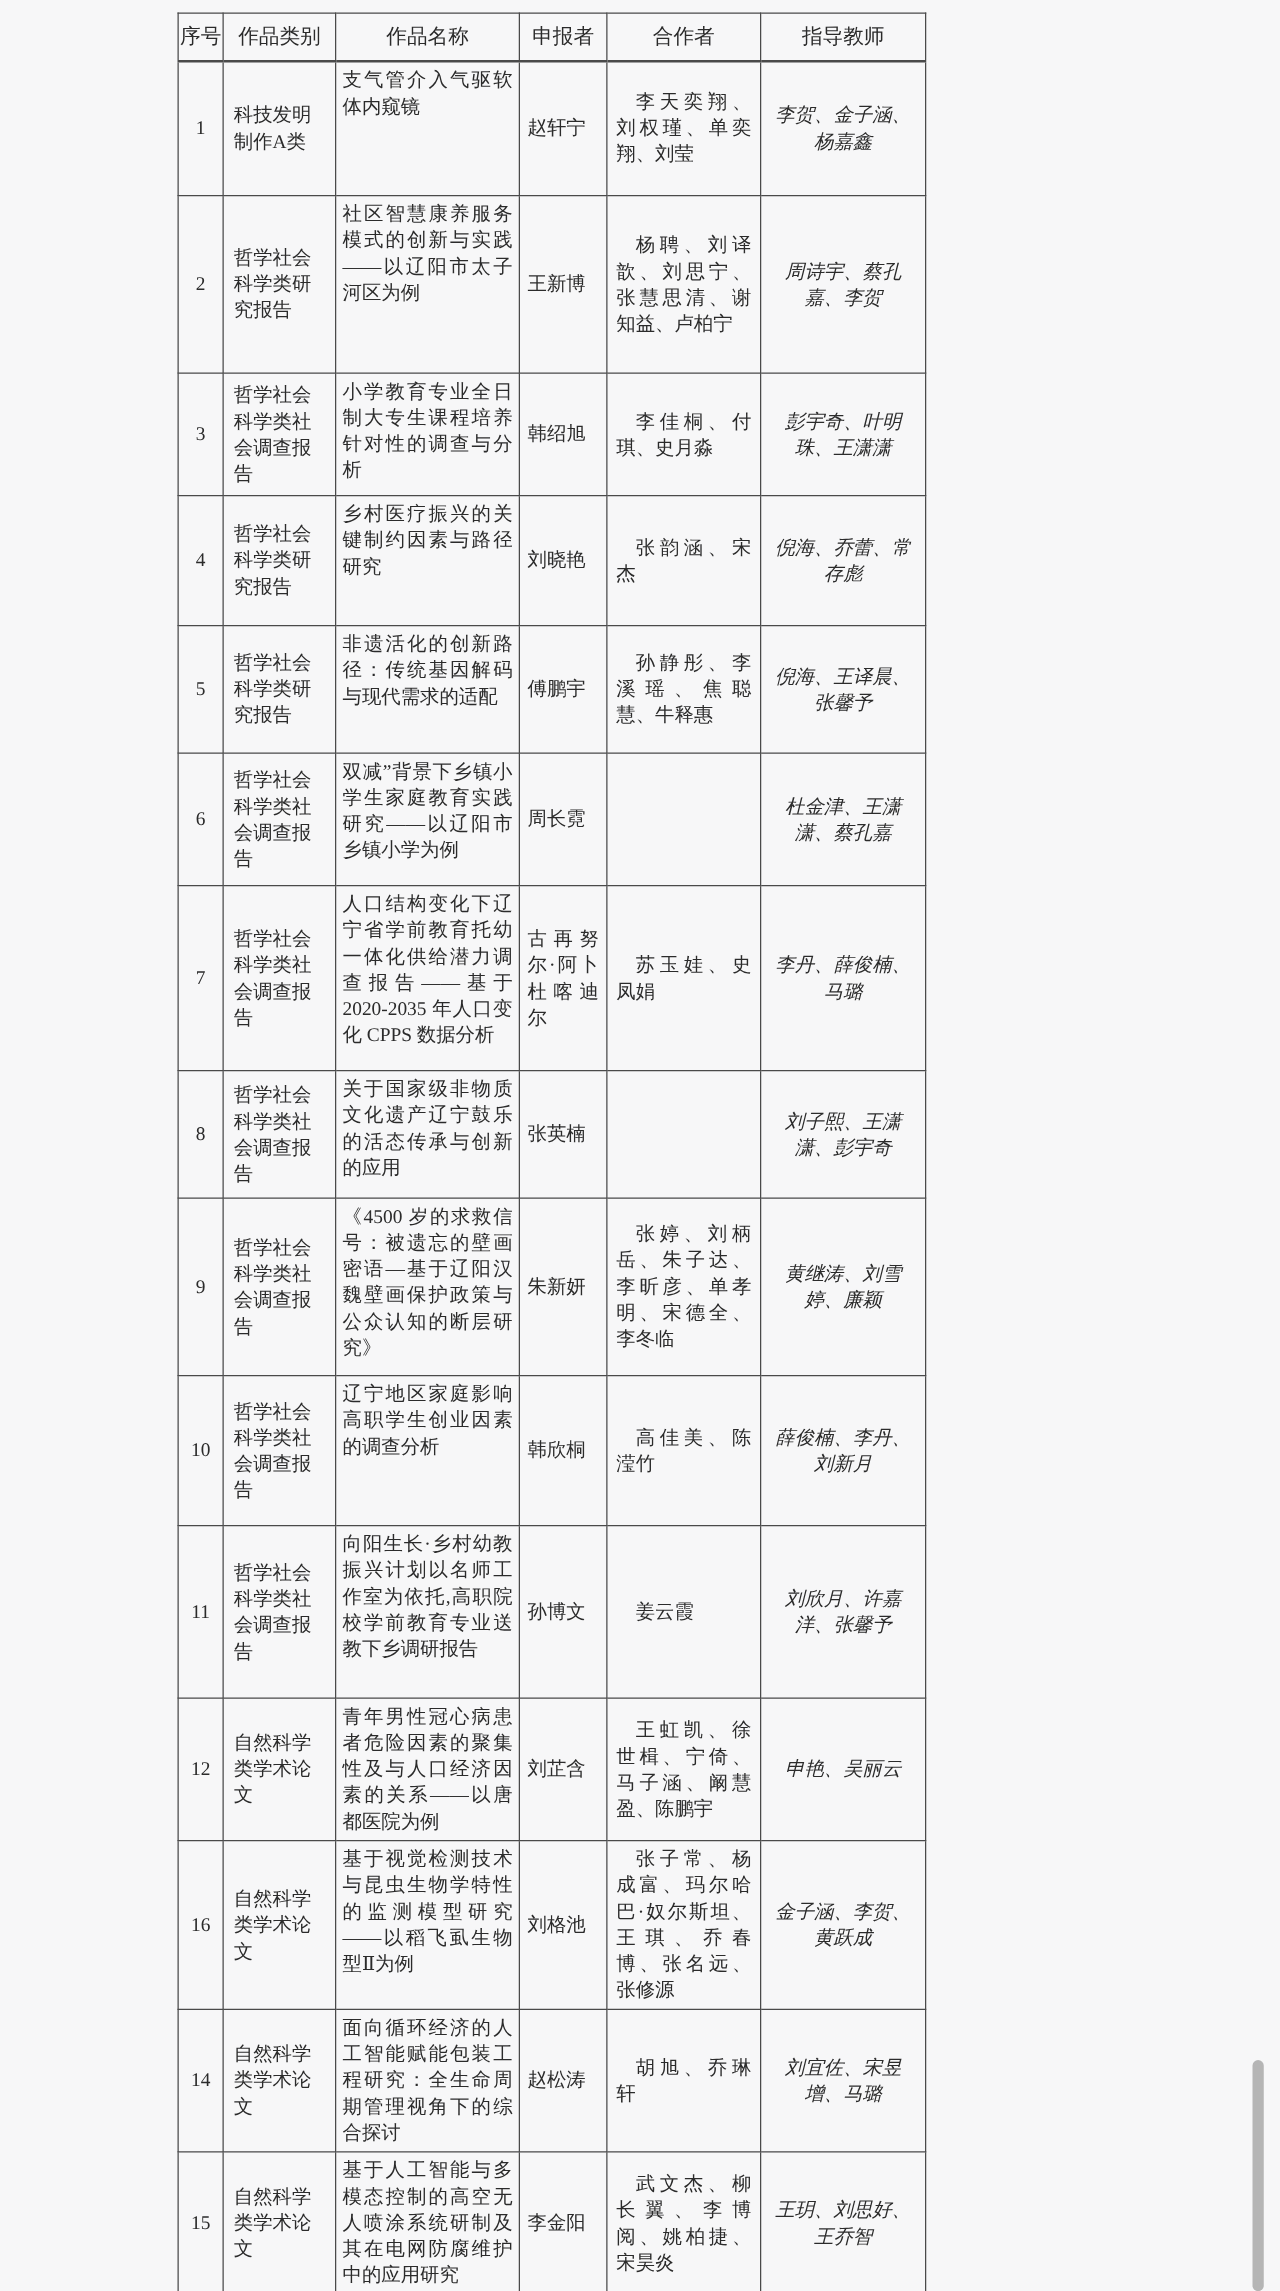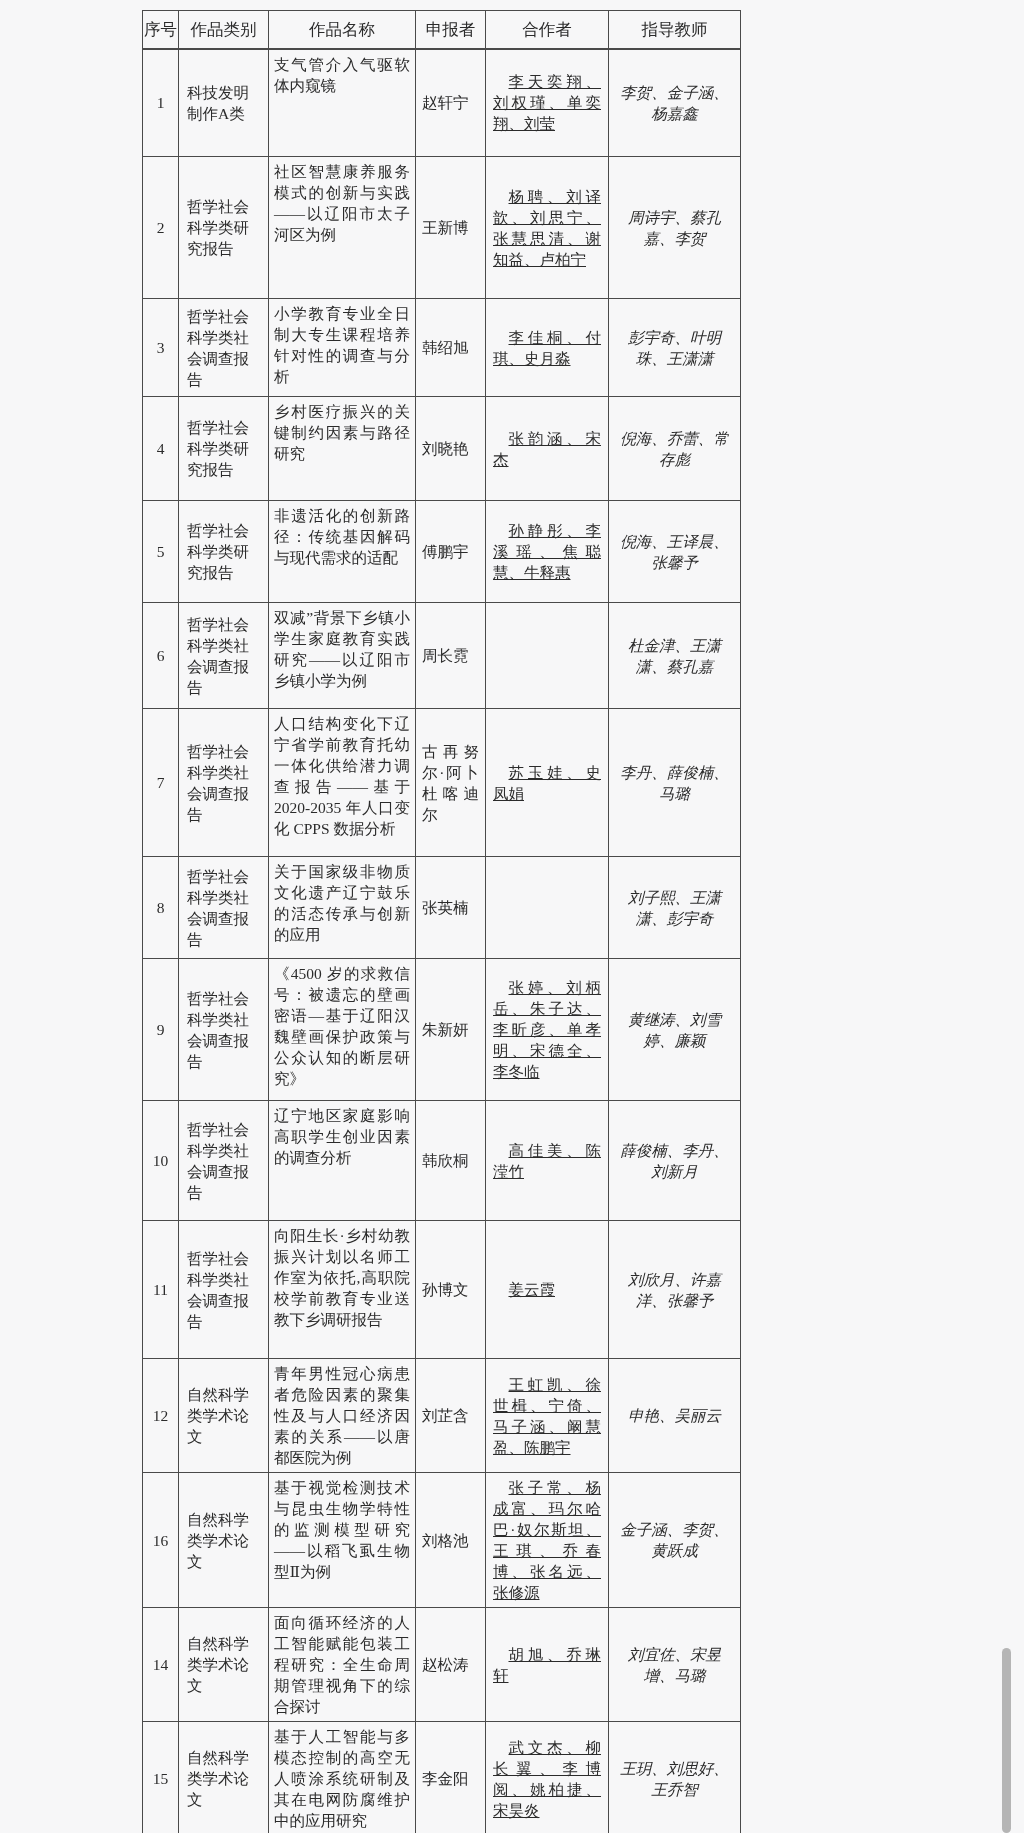--- a/index.html
+++ b/index.html
@@ -35,24 +35,24 @@
   col.w-cat{width:90px}
   col.w-title{width:147px}
   col.w-app{width:70px}
   col.w-col{width:123px}
   col.w-adv{width:132px}
 
   td.c-no{text-align:center;}
   td.c-cat{text-align:left;padding:4px 8px;}
   td.c-title{vertical-align:top;text-align:justify;text-justify:inter-ideograph;margin-top:44px;}
   td.c-app{text-align:justify;text-justify:inter-ideograph;padding:4px 6px;}
-  td.c-col{text-align:justify;text-justify:inter-ideograph;text-indent:1em;padding:4px 7px;text-decoration:underline;}
+  td.c-col{text-align:justify;text-justify:inter-ideograph;text-indent:1em;padding:4px 7px;}
   td.c-adv{text-align:center;padding:4px 6px;font-style:italic;}
 
-  thead tr{height:38px;}
+  thead tr{height:38px;font-family:Liberation Mono, monospace;}
   tbody tr:nth-child(1){height:108px;}
   tbody tr:nth-child(2){height:142px;}
   tbody tr:nth-child(3){height:98px;}
   tbody tr:nth-child(4){height:104px;}
   tbody tr:nth-child(5){height:102px;}
   tbody tr:nth-child(6){height:106px;}
   tbody tr:nth-child(7){height:148px;}
   tbody tr:nth-child(8){height:102px;}
   tbody tr:nth-child(9){height:142px;}
   tbody tr:nth-child(10){height:120px;}

